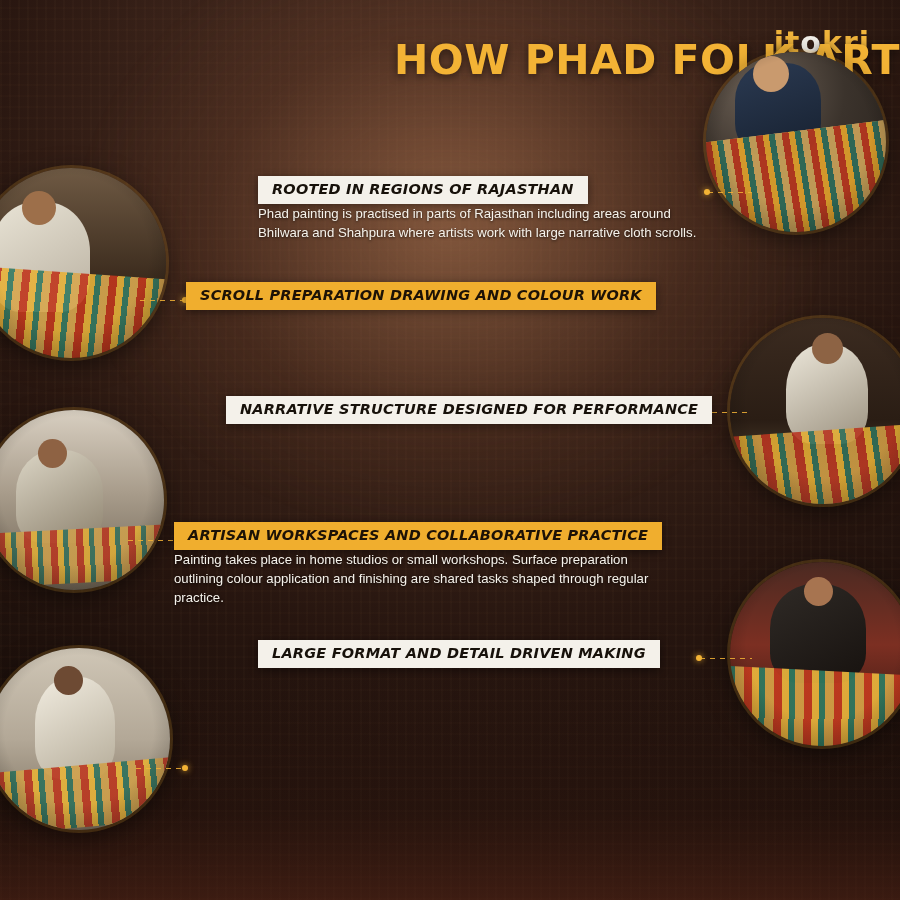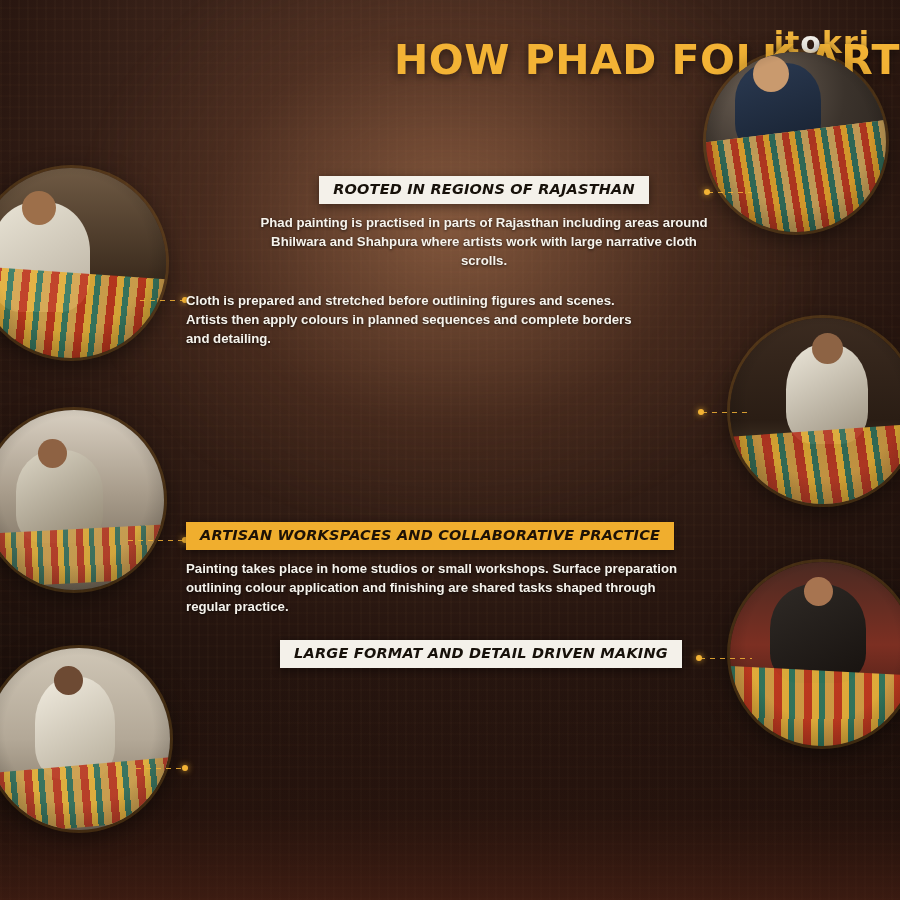--- a/index.html
+++ b/index.html
@@ -149,35 +149,34 @@
     letter-spacing: .2px;
     line-height: 1;
     color: #1d1206;
     box-shadow: 0 2px 10px rgba(0,0,0,.45);
     white-space: nowrap;
     font-family: "DejaVu Sans", sans-serif;
   }
   .ribbon.amber { background: #f0ae2e; }
   .ribbon.cream { background: #f4f1ea; color: #17110a; }
   .body {
-    margin-top: 9px;
     color: #f6f3ec;
     font-size: 13.2px;
-    font-weight: 700;
+    font-weight: 400;
     line-height: 1.45;
     text-shadow: 0 1px 3px rgba(0,0,0,.7);
   }
-  .ta-right { text-align: center; }
+  .ta-right { text-align: left; }
   .ta-left  { text-align: left; }
 
   
   #b1 { top: 176px; left: 258px; width: 452px; }
   #b2 { top: 282px; left: 186px; width: 468px; }
   #b3 { top: 396px; left: 226px; width: 478px; }
-  #b4 { top: 522px; left: 186px; width: 492px; }
+  #b4 { top: 522px; left: 174px; width: 492px; }
   #b5 { top: 640px; left: 258px; width: 446px; }
   #b6 { top: 750px; left: 186px; width: 492px; }
 </style>
 </head>
 <body>
 
 <div class="poster">
   <div class="bg-texture"></div>
   <div class="bg-glow"></div>
   <div class="bg-bottom"></div>
@@ -258,24 +257,25 @@
   <div class="dot" style="left:696px; top:655px;"></div>
   <div class="dash" style="left:136px; top:768px; width:50px;"></div>
   <div class="dot" style="left:182px; top:765px;"></div>
 
   <div class="block ta-right" id="b1">
     <div class="ribbon cream">ROOTED IN REGIONS OF RAJASTHAN</div>
     <div class="body">Phad painting is practised in parts of Rajasthan including areas around Bhilwara and Shahpura where artists work with large narrative cloth scrolls.</div>
   </div>
 
   <div class="block ta-left" id="b2">
-    <div class="body">Cloth is prepared and stretched before outlining figures and scenes. Artists then apply colours in planned sequences and complete borders and detailing.</div>
+    <div class="ribbon amber">SCROLL PREPARATION DRAWING AND COLOUR WORK</div>
   </div>
 
   <div class="block ta-right" id="b3">
+    <div class="ribbon cream">NARRATIVE STRUCTURE DESIGNED FOR PERFORMANCE</div>
   </div>
 
   <div class="block ta-left" id="b4">
     <div class="ribbon amber">ARTISAN WORKSPACES AND COLLABORATIVE PRACTICE</div>
     <div class="body">Painting takes place in home studios or small workshops. Surface preparation outlining colour application and finishing are shared tasks shaped through regular practice.</div>
   </div>
 
   <div class="block ta-right" id="b5">
     <div class="ribbon cream">LARGE FORMAT AND DETAIL DRIVEN MAKING</div>
   </div>

